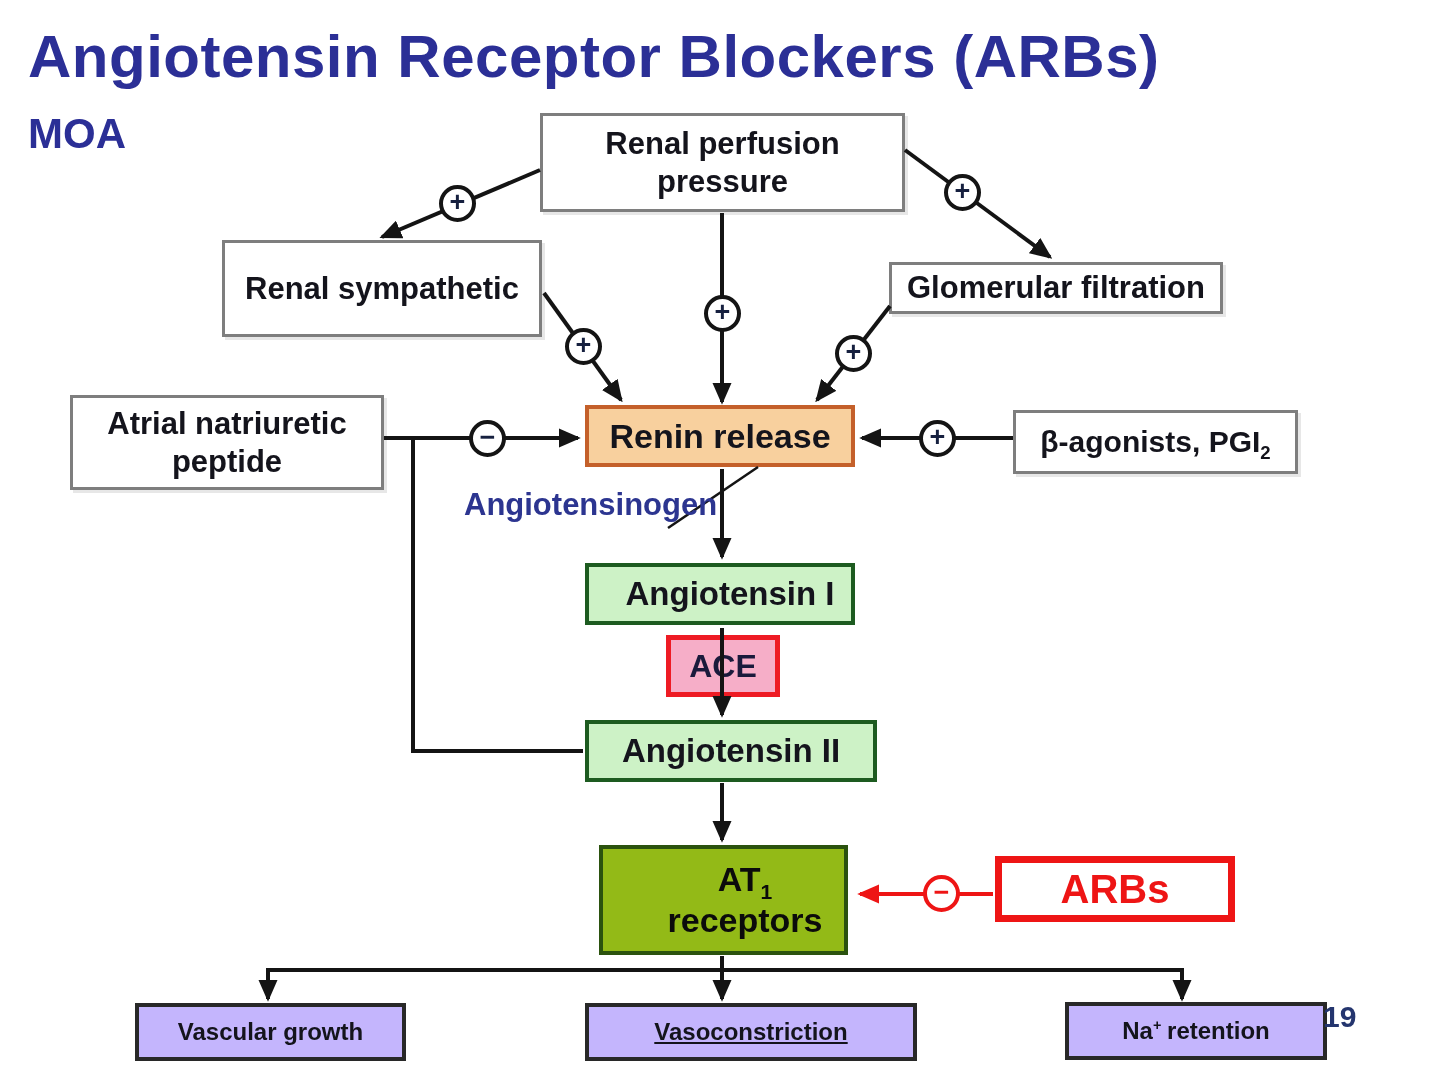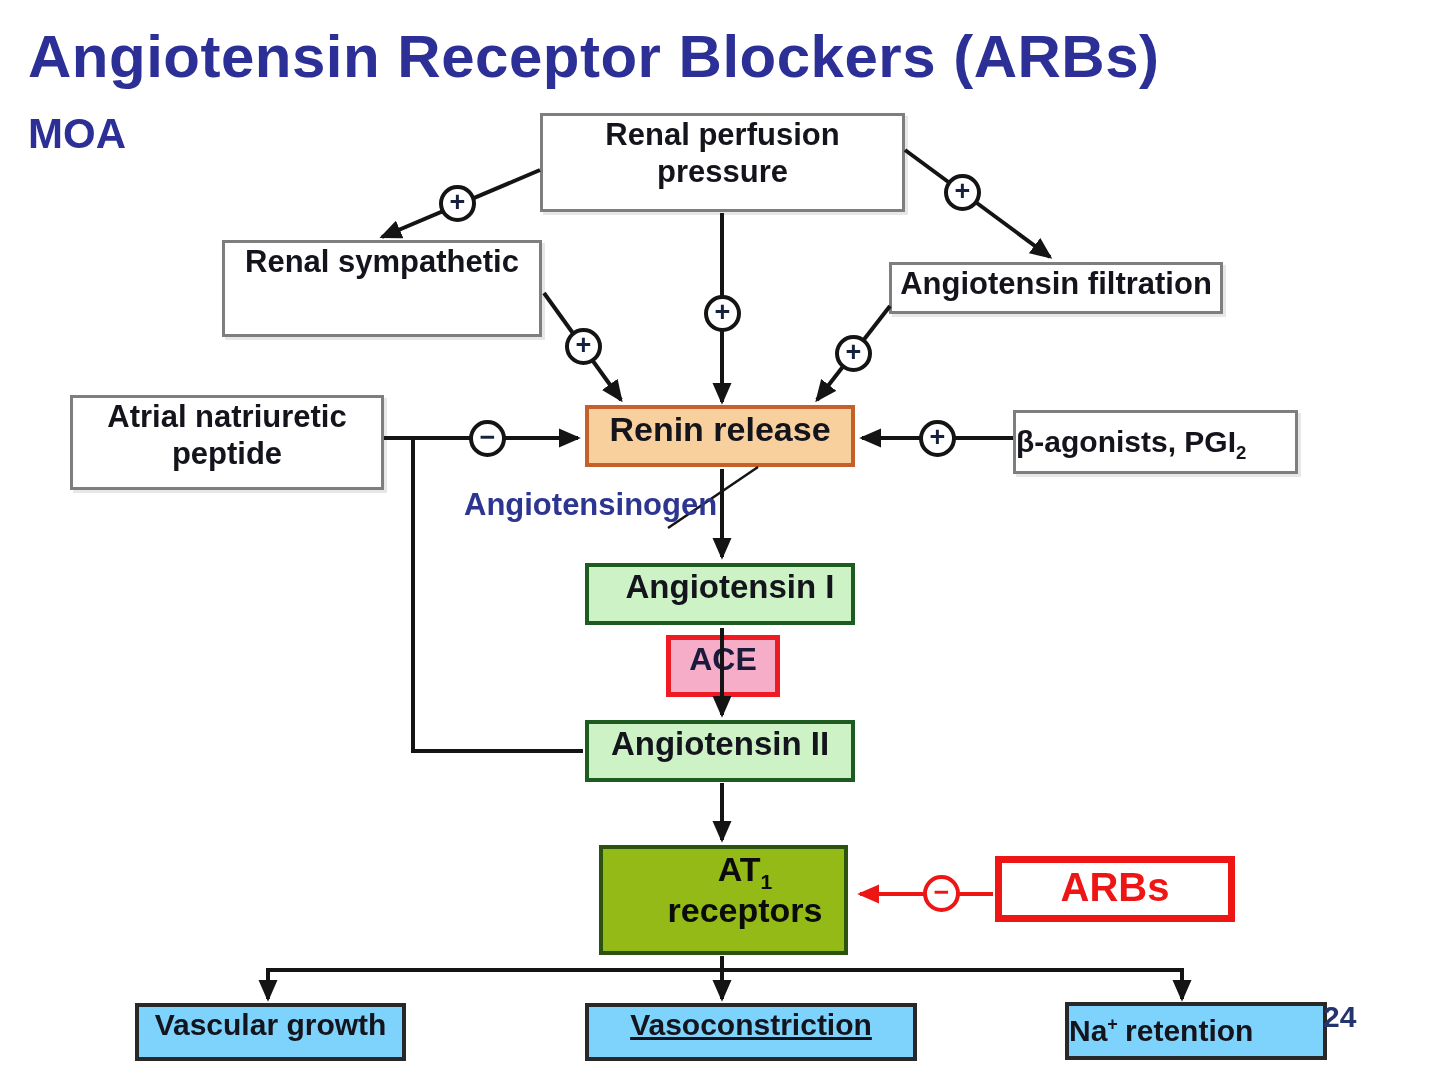--- a/index.html
+++ b/index.html
@@ -8,31 +8,31 @@
     font-family:"Liberation Sans", sans-serif; overflow:hidden;
   }
   .abs { position:absolute; }
   #title {
     left:28px; top:22px; font-size:60px; font-weight:bold; color:#2b2f96;
     letter-spacing:0.5px; white-space:nowrap;
   }
   #moa { left:28px; top:110px; font-size:42px; font-weight:bold; color:#2b2f96; }
   .bx {
     position:absolute; box-sizing:border-box; display:flex; flex-direction:column;
-    align-items:center; text-align:center;
+    align-items:center; justify-content:center; text-align:center;
     background:#ffffff; border:3px solid #7e7e7e; color:#14141c;
     font-weight:700; font-size:31px; line-height:1.2;
     box-shadow:3px 3px 0 rgba(120,120,120,0.18);
   }
   .bx.renin { background:#f8d09e; border:4px solid #c4602a; font-size:34px; box-shadow:none; }
   .bx.green { background:#cdf2c6; border:4px solid #1d5b20; font-size:33px; box-shadow:none; }
   .bx.ace   { background:#f6aec8; border:5px solid #ee1b24; font-size:32px; color:#1a1a3c; box-shadow:none; }
   .bx.at1   { background:#93ba17; border:4px solid #2b520e; font-size:34px; color:#0b0b0b; box-shadow:none; }
   .bx.arbs  { background:#ffffff; border:7px solid #ee1515; font-size:40px; color:#ee1515; box-shadow:none; }
-  .bx.gray  { background:#7dd3fc; border:4px solid #282828; font-size:30px; box-shadow:none; }
+  .bx.gray  { background:#c4b5fd; border:4px solid #282828; font-size:24px; box-shadow:none; }
   sub { font-size:0.62em; line-height:0; }
   sup { font-size:0.60em; line-height:0; }
   .sp-l { margin-left:0.24em; }
   .circ {
     position:absolute; width:37px; height:37px; border-radius:50%;
     background:#ffffff; border:4px solid #141414; box-sizing:border-box;
     display:flex; align-items:center; justify-content:center;
     font-size:27px; font-weight:bold; color:#16203f; line-height:1;
     padding-bottom:2px;
   }
@@ -54,21 +54,21 @@
   <div class="bx" style="left:540px; top:113px; width:365px; height:99px;">
     <span>Renal perfusion</span>
     <span>pressure</span>
   </div>
 
   <div class="bx" style="left:222px; top:240px; width:320px; height:97px;">
     <span>Renal sympathetic</span>
   </div>
 
   <div class="bx" style="left:889px; top:262px; width:334px; height:52px;">
-    <span>Angiotensin filtration</span>
+    <span>Glomerular filtration</span>
   </div>
 
   <div class="bx" style="left:70px; top:395px; width:314px; height:95px;">
     <span>Atrial natriuretic</span>
     <span>peptide</span>
   </div>
 
   <div class="bx renin" style="left:585px; top:405px; width:270px; height:62px;">
     <span>Renin release</span>
   </div>
@@ -78,21 +78,21 @@
   </div>
 
   <div class="bx green" style="left:585px; top:563px; width:270px; height:62px;padding-left:20px;">
     <span>Angiotensin I</span>
   </div>
 
   <div class="bx ace" style="left:666px; top:635px; width:114px; height:62px;">
     <span>ACE</span>
   </div>
 
-  <div class="bx green" style="left:585px; top:720px; width:270px; height:62px;">
+  <div class="bx green" style="left:585px; top:720px; width:292px; height:62px;">
     <span>Angiotensin II</span>
   </div>
 
   <div class="bx at1" style="left:599px; top:845px; width:249px; height:110px;padding-left:43px;">
     <span><span>AT</span><sub>1</sub></span>
     <span>receptors</span>
   </div>
 
   <div class="bx arbs" style="left:995px; top:856px; width:240px; height:66px;">
     <span>ARBs</span>
@@ -160,15 +160,15 @@
       <span>−</span>
     </div>
   <div class="circ" style="left:919px; top:420px;">
       <span>+</span>
     </div>
   <div class="circ red" style="left:923px; top:875px;">
       <span>−</span>
     </div>
 
   <div id="angiotensinogen-label" class="abs">Angiotensinogen</div>
-  <div id="page-num" class="abs">24</div>
+  <div id="page-num" class="abs">19</div>
 
 </div>
 
 </body></html>

